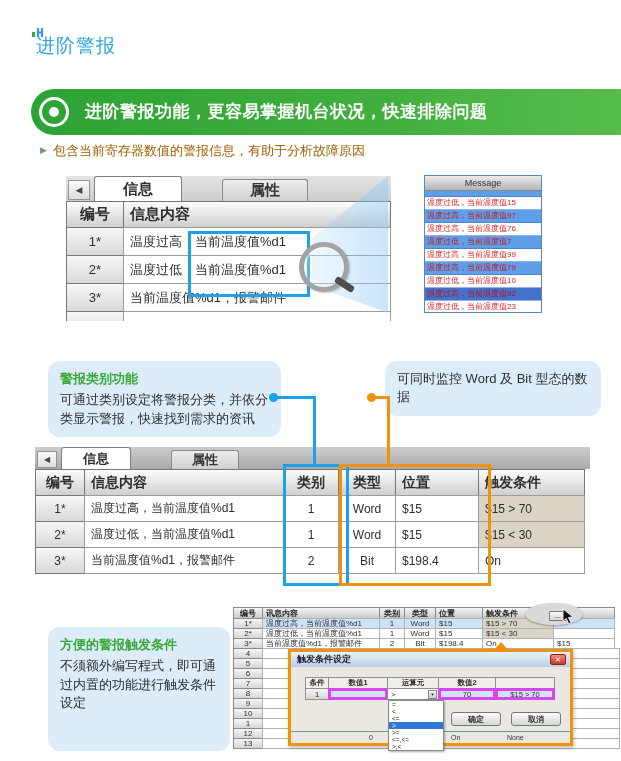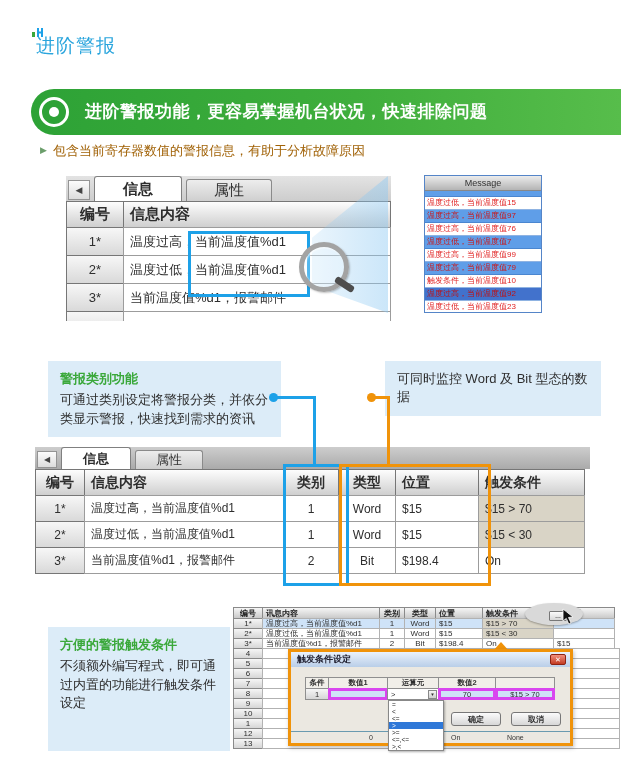--- a/index.html
+++ b/index.html
@@ -15,30 +15,30 @@
   .cell-h{background:linear-gradient(#fdfdfd,#cfcfcf);border:1px solid #767676;font-weight:bold;}
   .cell-id{background:linear-gradient(#f7f7f7,#d9d9d9);border:1px solid #767676;}
   .cell-w{background:#fff;border:1px solid #9c9c9c;}
   .cell-tan{background:#d9d4c6;border:1px solid #9c9c9c;}
   .left{justify-content:flex-start !important;padding-left:6px;}
   
   .tabbar{display:flex;align-items:flex-end;}
   .tab-active{background:#fff;border:1px solid #808080;border-bottom:none;font-weight:bold;
               border-radius:3px 3px 0 0;display:flex;align-items:center;justify-content:center;box-sizing:border-box;}
   .tab-idle{background:linear-gradient(#ededed,#cfcfcf);border:1px solid #8a8a8a;border-bottom:none;
-            font-weight:normal;color:#333;border-radius:3px 3px 0 0;display:flex;align-items:center;justify-content:center;box-sizing:border-box;}
+            font-weight:bold;color:#333;border-radius:3px 3px 0 0;display:flex;align-items:center;justify-content:center;box-sizing:border-box;margin-left:36px;}
   .nav-btn{background:linear-gradient(#fcfcfc,#dcdcdc);border:1px solid #949494;display:flex;
            align-items:center;justify-content:center;color:#444;box-sizing:border-box;}
   
   .msg-row{height:12px;line-height:12px;font-size:8px;padding-left:2px;color:#e01f1f;
            border-bottom:1px solid #8fb3e2;overflow:hidden;white-space:nowrap;}
   .msg-blue{background:#5f9ee8;border-bottom-color:#4a86d0;color:#cc1515;}
   .msg-dark{background:#4272cc;color:#c01010;}
   
-  .callout{background:#dcecf8;box-sizing:border-box;padding:9px 12px;font-size:13px;line-height:1.42;}
+  .callout{background:#dcecf8;box-sizing:border-box;padding:9px 12px;font-size:13px;line-height:1.42;border-radius:12px;}
   .callout .ct{color:#3aa83a;font-weight:bold;margin-bottom:3px;}
   
   .mrow{display:flex;}
   .mrow > div{box-sizing:border-box;display:flex;align-items:center;overflow:hidden;
               white-space:nowrap;font-size:8px;padding-left:3px;}
   .mrow > div + div{margin-left:-1px;}
   .m-h{background:linear-gradient(#f6f6f6,#cacaca);border:1px solid #8a8a8a;font-weight:bold;color:#222;}
   .m-id{background:linear-gradient(#f6f6f6,#d6d6d6);border:1px solid #8a8a8a;justify-content:center;padding-left:0 !important;}
   .m-c{background:#fff;border:1px solid #b2b2b2;}
   .m-sel{background:#cfe3f8 !important;}
@@ -129,21 +129,21 @@
        box-sizing:border-box;z-index:3;overflow:hidden;margin-left:36px;">
     <div style="height:14px;line-height:14px;text-align:center;font-size:9px;color:#333;
          background:linear-gradient(#ececec,#b4b4b4);border-bottom:1px solid #888;">Message</div>
     <div class="msg-row msg-blue" style="height:5px;"></div>
     <div class="msg-row">温度过低，当前温度值15</div>
     <div class="msg-row msg-blue">温度过高，当前温度值97</div>
     <div class="msg-row">温度过高，当前温度值76</div>
     <div class="msg-row msg-blue">温度过低，当前温度值7</div>
     <div class="msg-row">温度过高，当前温度值99</div>
     <div class="msg-row msg-blue">温度过高，当前温度值79</div>
-    <div class="msg-row">触发条件，当前温度值10</div>
+    <div class="msg-row">温度过低，当前温度值10</div>
     <div class="msg-row msg-dark">温度过高，当前温度值92</div>
     <div class="msg-row">温度过低，当前温度值23</div>
   </div>
 
   <div class="callout abs" style="left:48px;top:361px;width:233px;">
     <div class="ct">警报类别功能</div>
     <div>可通过类别设定将警报分类，并依分类显示警报，快速找到需求的资讯</div>
   </div>
 
   <div class="callout abs" style="left:385px;top:361px;width:216px;">

